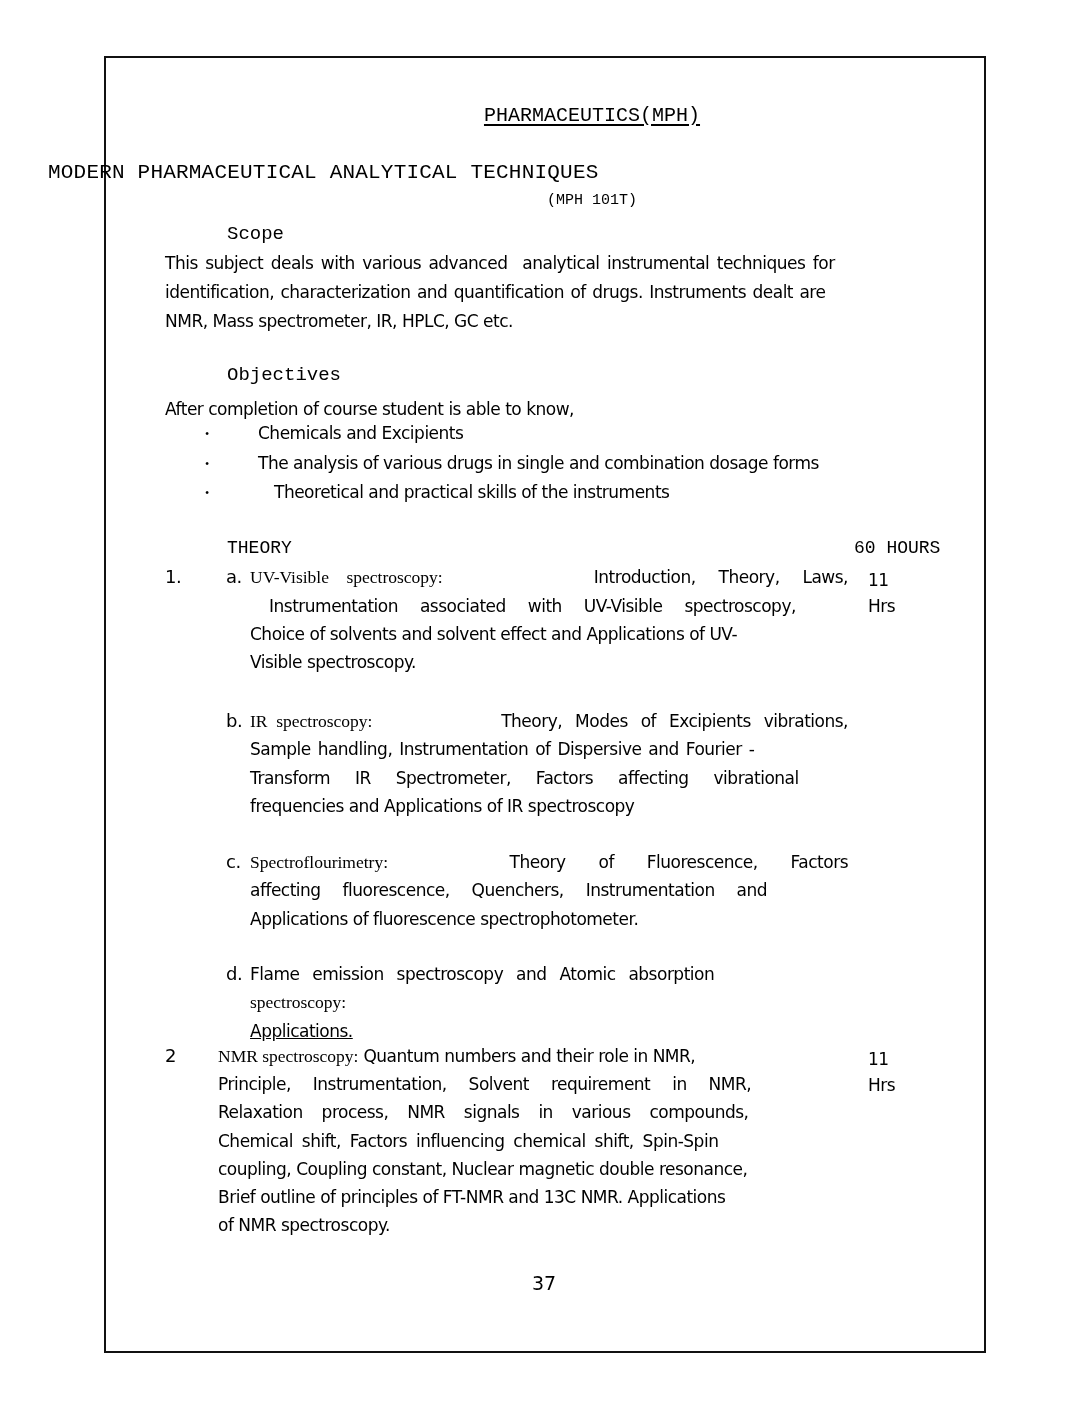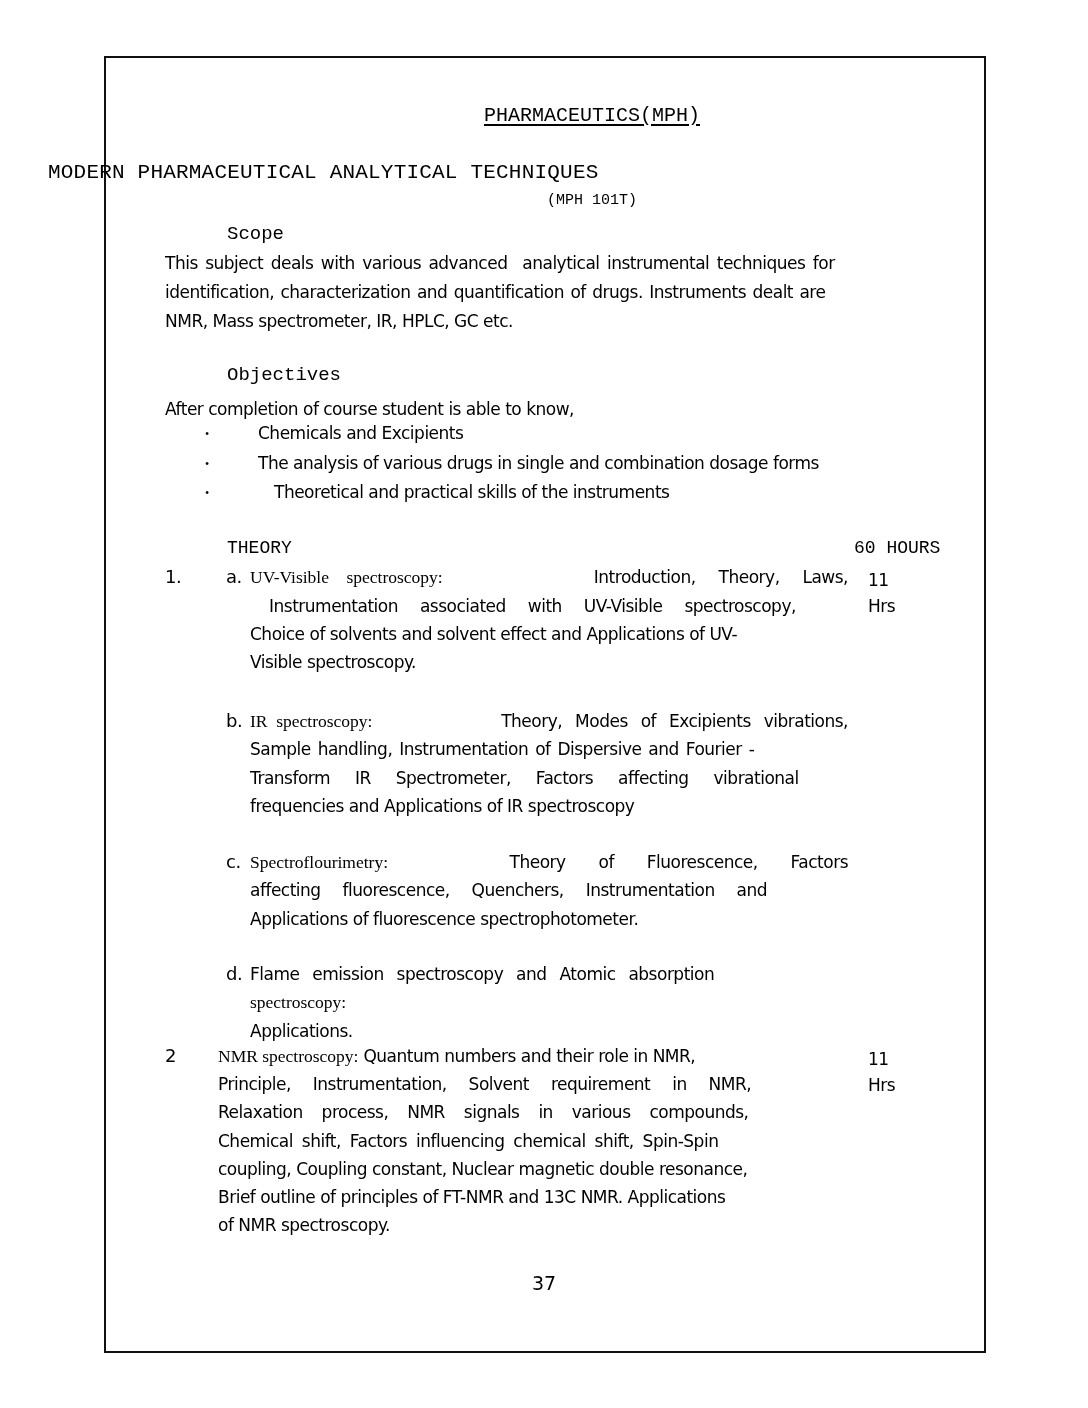--- a/index.html
+++ b/index.html
@@ -75,21 +75,21 @@
   <span style="word-spacing:28px;">Theory of Fluorescence, Factors</span>
 </div>
 <div class="line" style="left:250px; top:878px; word-spacing:17px;">affecting fluorescence, Quenchers, Instrumentation and</div>
 <div class="line" style="left:250px; top:907px;">Applications of fluorescence spectrophotometer.</div>
 
 <div class="line" style="left:226px; top:962px; font-size:18px;">d.</div>
 <div class="line rom" style="left:250px; top:962px; word-spacing:8px;">Flame emission spectroscopy and Atomic absorption</div>
 <div class="line j" style="left:250px; top:990px; width:598px;">
   <span class="rom">spectroscopy:</span>
 </div>
-<div class="line" style="left:250px; top:1019px;">Applications.</div>
+<div class="line" style="left:250px; top:1019px;text-decoration:underline;">Applications.</div>
 
 <div class="line" style="left:165px; top:1044px; font-size:18px;">2</div>
 <div class="line" style="left:868px; top:1047px;">11</div>
 <div class="line" style="left:868px; top:1073px;">Hrs</div>
 
 <div class="line" style="left:218px; top:1044px;">
   <span class="rom">NMR spectroscopy:</span>
   <span>Quantum numbers and their role in NMR,</span>
 </div>
 <div class="line" style="left:218px; top:1072px; word-spacing:17px;">Principle, Instrumentation, Solvent requirement in NMR,</div>

